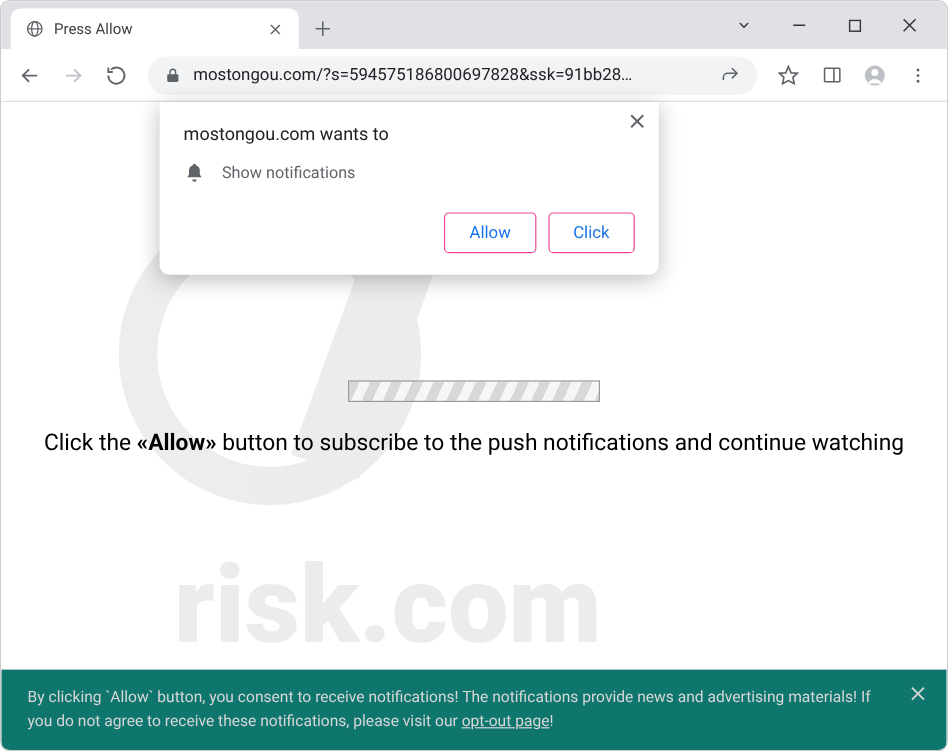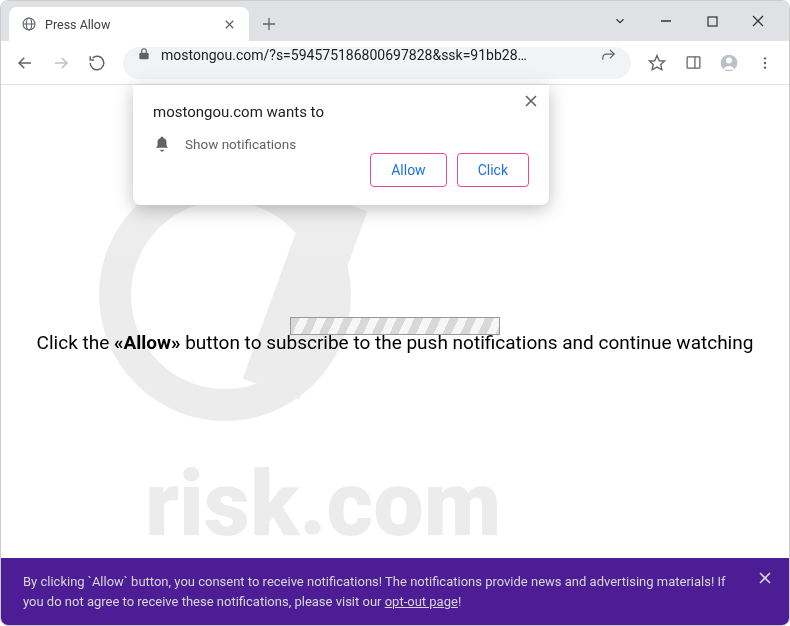--- a/index.html
+++ b/index.html
@@ -14,49 +14,49 @@
 .tab-bar { height: 40px; background: #dfe1e5; display: flex; align-items: flex-end; padding-left: 8px; padding-top: 21px; }
 .tab { height: 34px; min-width: 240px; max-width: 260px; background: #fff; border-radius: 8px 8px 0 0; display: flex; align-items: center; padding: 0 12px; gap: 8px; position: relative; }
 .tab-title { flex: 1; font-size: 12.5px; color: #3c4043; white-space: nowrap; overflow: hidden; text-overflow: ellipsis; }
 .tab-close { width: 16px; height: 16px; display: flex; align-items: center; justify-content: center; cursor: pointer; color: #5f6368; font-size: 14px; }
 .new-tab { width: 28px; height: 28px; display: flex; align-items: center; justify-content: center; cursor: pointer; margin-left: 6px; margin-bottom: 3px; color: #5f6368; font-size: 18px; font-weight: 300; }
 
 
 .toolbar { height: 44px; background: #fff; border-bottom: 1px solid #e0e0e0; display: flex; align-items: center; padding: 0 8px; gap: 4px; }
 .tb-btn { width: 32px; height: 32px; display: flex; align-items: center; justify-content: center; cursor: pointer; border-radius: 50%; color: #5f6368; }
 .tb-btn.disabled { color: #bdc1c6; cursor: default; }
-.address-bar { flex: 1; height: 32px; background: #f1f3f4; border-radius: 16px; display: flex; align-items: flex-start; padding: 0 14px; gap: 10px; margin: 0 6px; }
+.address-bar { flex: 1; height: 32px; background: #f1f3f4; border-radius: 16px; display: flex; align-items: center; padding: 0 14px; gap: 10px; margin: 0 6px; }
 .lock-icon { color: #5f6368; }
 .url-text { flex: 1; font-size: 14px; color: #202124; white-space: nowrap; overflow: hidden; }
 .share-icon { color: #5f6368; }
 
 
 .content { position: absolute; top: 84px; left: 0; right: 0; bottom: 0; background: #fff; overflow: hidden; }
 
 
 .watermark { position: absolute; top: 50%; left: 50%; transform: translate(-50%, -50%); pointer-events: none; opacity: 0.07; }
 
 
 .loading-bar { position: absolute; top: 232px; left: 50%; transform: translateX(-50%); width: 210px; height: 18px; border: 1px solid #999; background: repeating-linear-gradient(115deg, #d8d8d8 0 8px, #f6f6f6 8px 16px); }
 
 
-.main-message { position: absolute; top: 246px; left: 0; right: 0; text-align: center; font-size: 19px; color: #000; padding: 0 14px; font-family: Georgia, serif; }
+.main-message { position: absolute; top: 272px; left: 0; right: 0; text-align: center; font-size: 19px; color: #000; padding: 0 14px; font-family: Georgia, serif; }
 .main-message .strong { font-weight: bold; }
 
 
 .perm-dialog { position: absolute; top: 84px; left: 132px; width: 416px; background: #fff; border-radius: 0 0 8px 8px; box-shadow: 0 4px 18px rgba(0,0,0,0.25); padding: 18px 20px 18px 20px; z-index: 20; }
 .perm-close { position: absolute; top: 10px; right: 12px; cursor: pointer; color: #5f6368; font-size: 16px; }
 .perm-title { font-size: 15px; color: #202124; margin-bottom: 14px; }
-.perm-row { display: flex; align-items: center; gap: 14px; }
+.perm-row { display: flex; align-items: center; gap: 14px; margin-bottom: 24px; }
 .perm-row-label { font-size: 13.5px; color: #5f6368; }
 .perm-buttons { display: flex; justify-content: flex-end; gap: 10px; }
 .perm-btn { padding: 8px 20px; border: 1px solid #ec4899; border-radius: 4px; background: #fff; color: #1a73e8; font-size: 14px; cursor: pointer; }
 
 
-.consent-bar { position: absolute; bottom: 0; left: 0; right: 0; background: #4c1d95; color: #d7d7d7; padding: 14px 50px 14px 22px; font-size: 13px; line-height: 1.5; }
+.consent-bar { position: absolute; bottom: 0; left: 0; right: 0; background: #0f766e; color: #d7d7d7; padding: 14px 50px 14px 22px; font-size: 13px; line-height: 1.5; }
 .consent-bar a { color: #d7d7d7; text-decoration: underline; }
 .consent-close { position: absolute; top: 14px; right: 18px; cursor: pointer; color: #d7d7d7; font-size: 16px; }
 
 svg { display: block; }
 </style>
 </head>
 <body>
 
 <div class="window-controls">
   <div class="wc chev">

